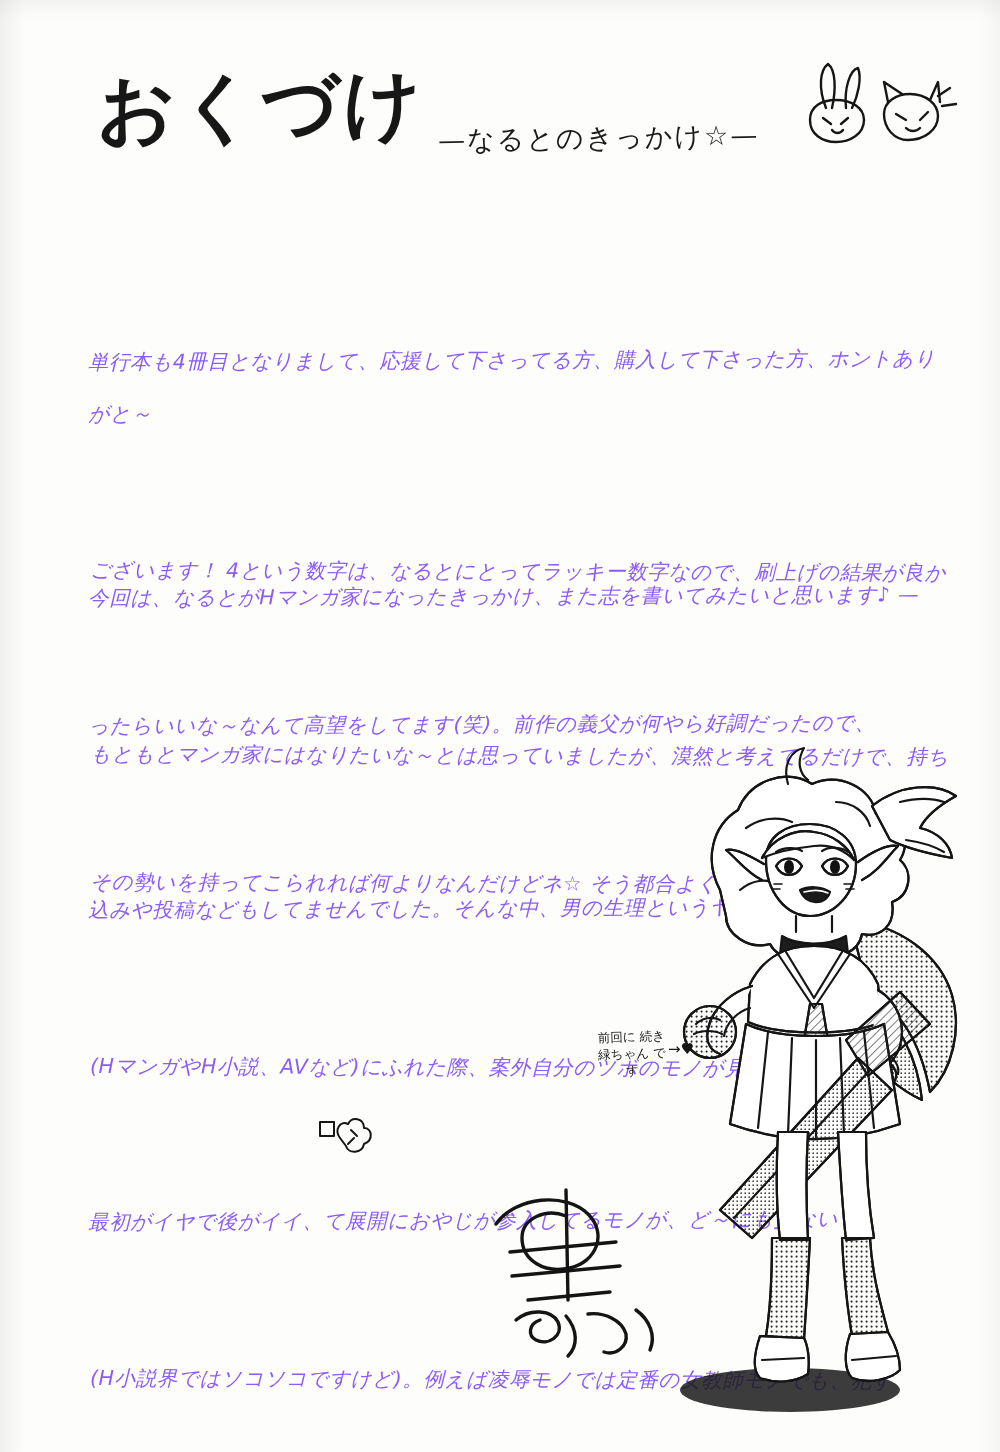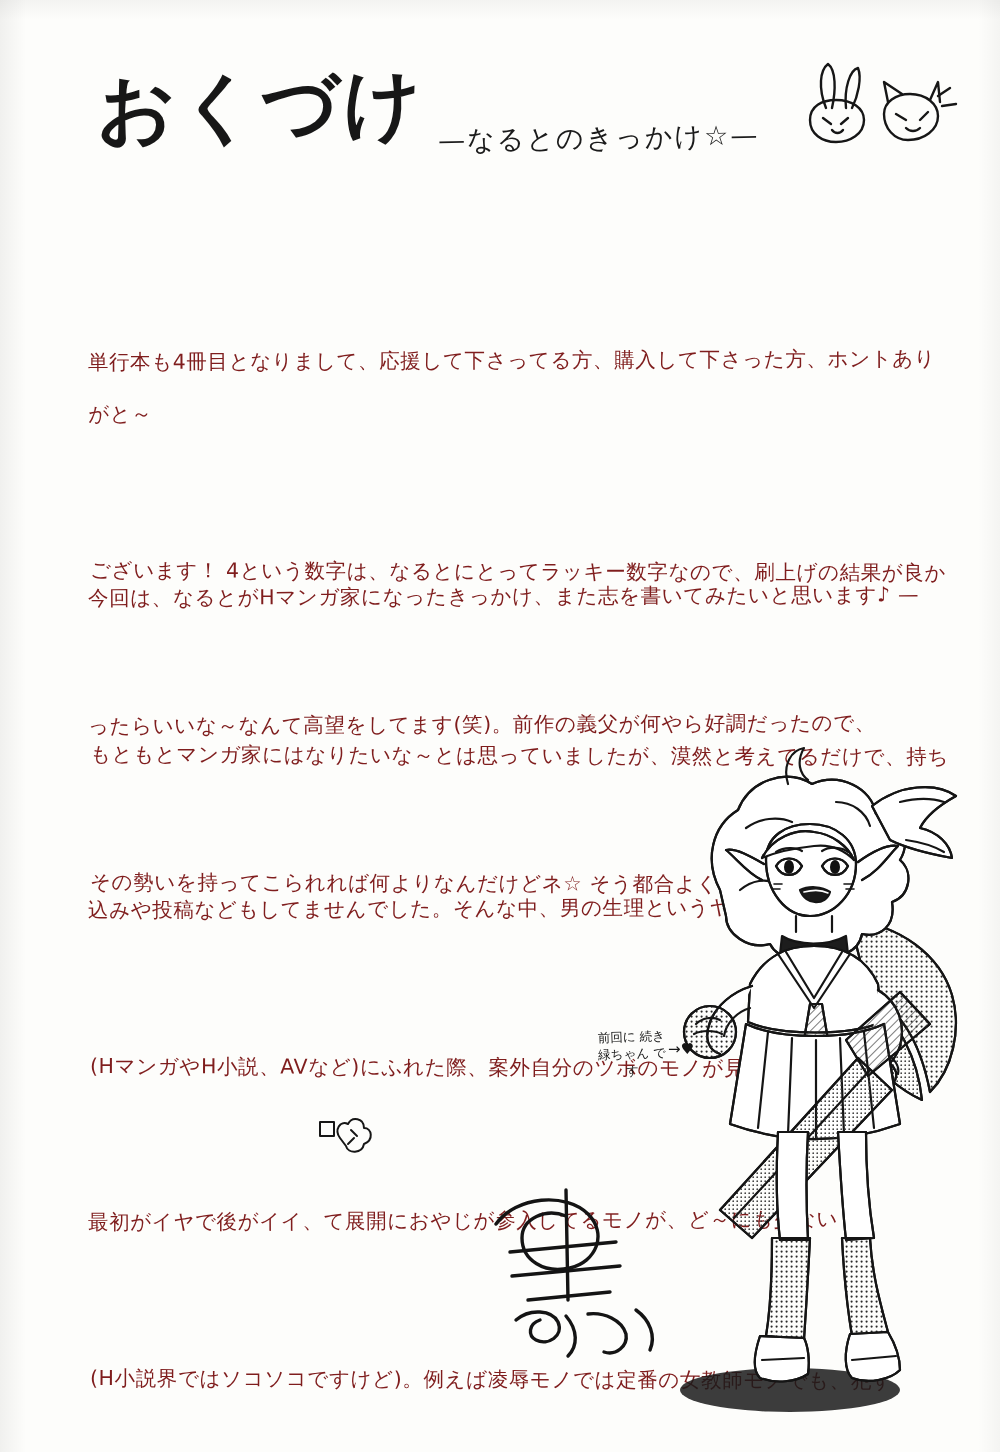--- a/index.html
+++ b/index.html
@@ -63,25 +63,26 @@
     position: absolute;
     left: 700px;
     top: 0px;
     width: 200px;
     height: 100px;
   }
 
   
   .para {
     position: absolute;
-    color: #7f1d1d;
+    color: #8b5cf6;
     font-size: 20.5px;
     line-height: 52px;
     letter-spacing: 0.6px;
     white-space: pre-wrap;
+    font-style: italic;
   }
   #para-1 {
     left: 88px;
     top: 232px;
     width: 860px;
   }
   #para-2 {
     left: 88px;
     top: 468px;
     width: 860px;

